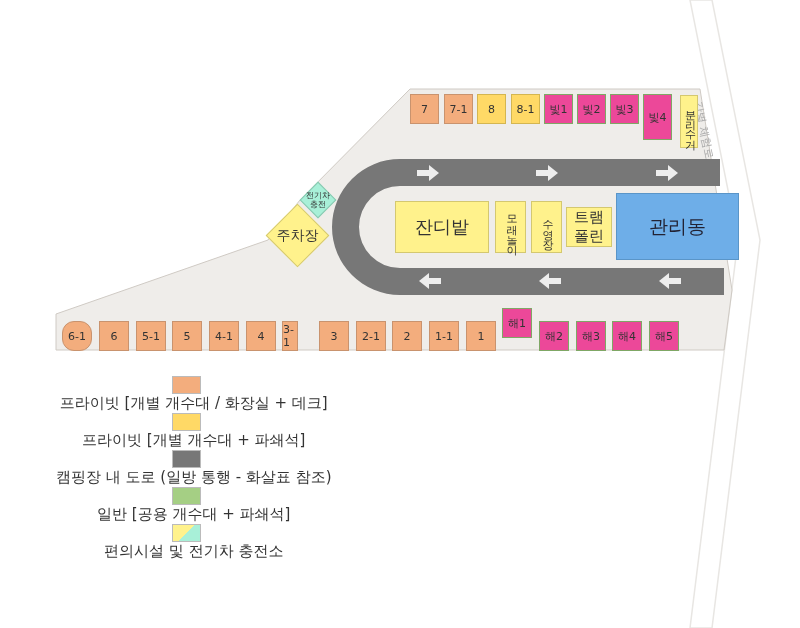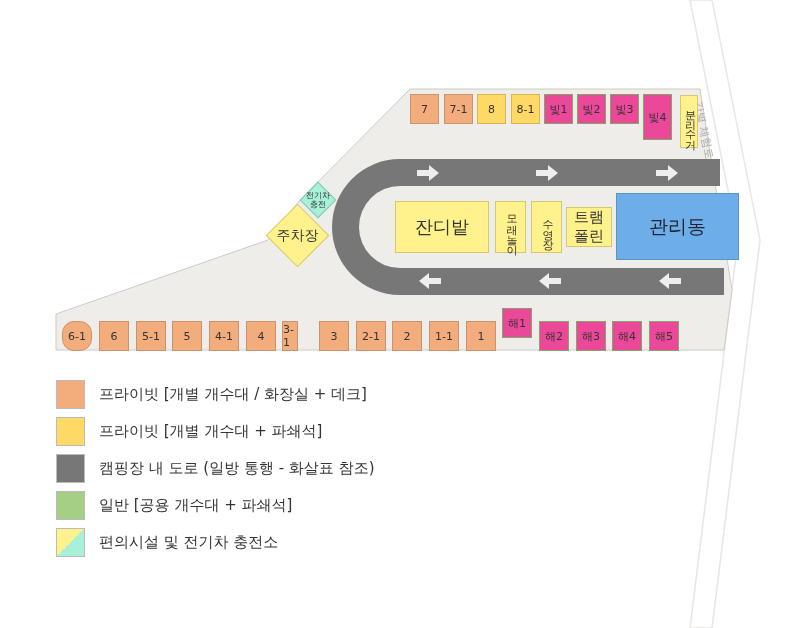--- a/index.html
+++ b/index.html
@@ -14,21 +14,21 @@
   .site.green  { background:#ec4899; border-color:#7fa765; }
   .fac { position:absolute; box-sizing:border-box; background:#fff28c; border:1px solid #d4c870;
          display:flex; align-items:center; justify-content:center; color:#333; text-align:center; }
   .vert { writing-mode:vertical-rl; text-orientation:upright; letter-spacing:-1px; }
   .admin { position:absolute; box-sizing:border-box; background:#6eaee8; border:1px solid #5a95c8;
            display:flex; align-items:center; justify-content:center; font-size:19px; color:#223; }
   .diamond { position:absolute; transform:rotate(45deg); box-sizing:border-box; }
   .diamond .in { transform:rotate(-45deg); display:flex; align-items:center; justify-content:center;
                  width:100%; height:100%; text-align:center; }
   .legend { position:absolute; left:56px; top:376px; }
-  .leg-row { display:flex; align-items:center; height:37px; }
+  .leg-row { display:flex; align-items:center; height:37px;flex-direction:column; }
   .swatch { width:29px; height:29px; box-sizing:border-box; border:1px solid #bbb; margin-right:14px; }
   .leg-text { font-size:15px; color:#333; }
   .road-label { position:absolute; left:705px; top:100px; transform:rotate(78deg);
                 transform-origin:left top; font-size:11px; color:#aaa; white-space:nowrap; }
 </style>
 </head>
 <body>
 
 <svg class="map" width="800" height="628">
 

